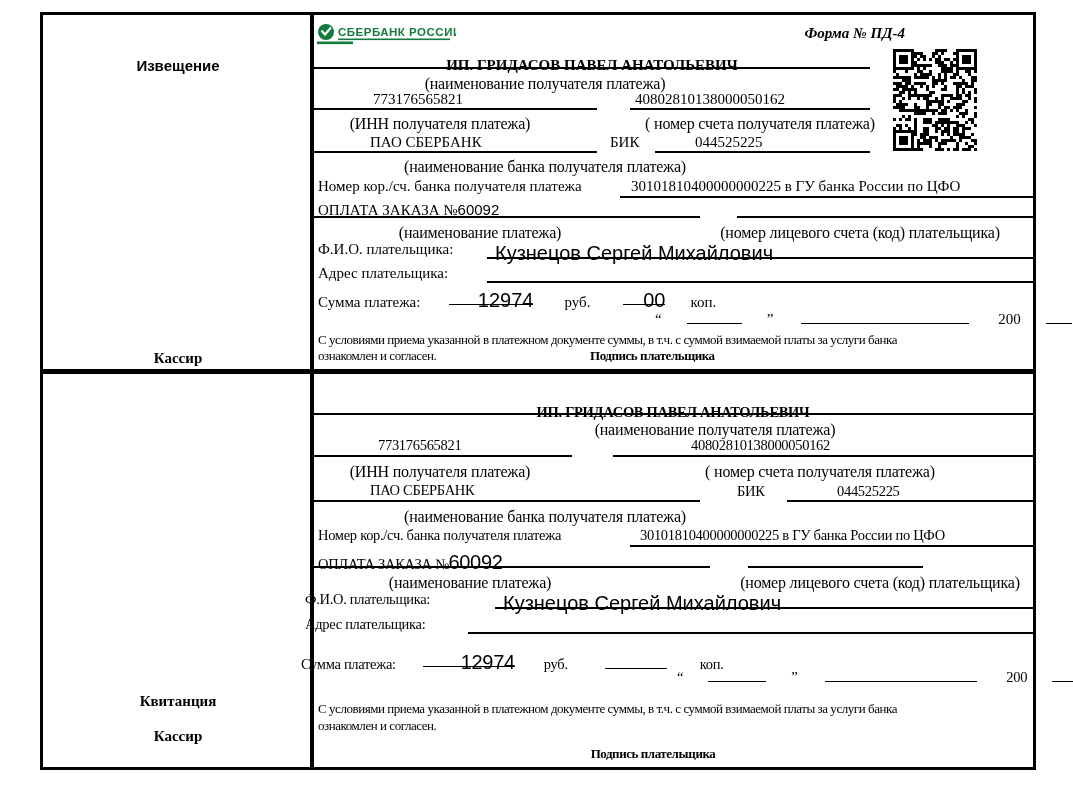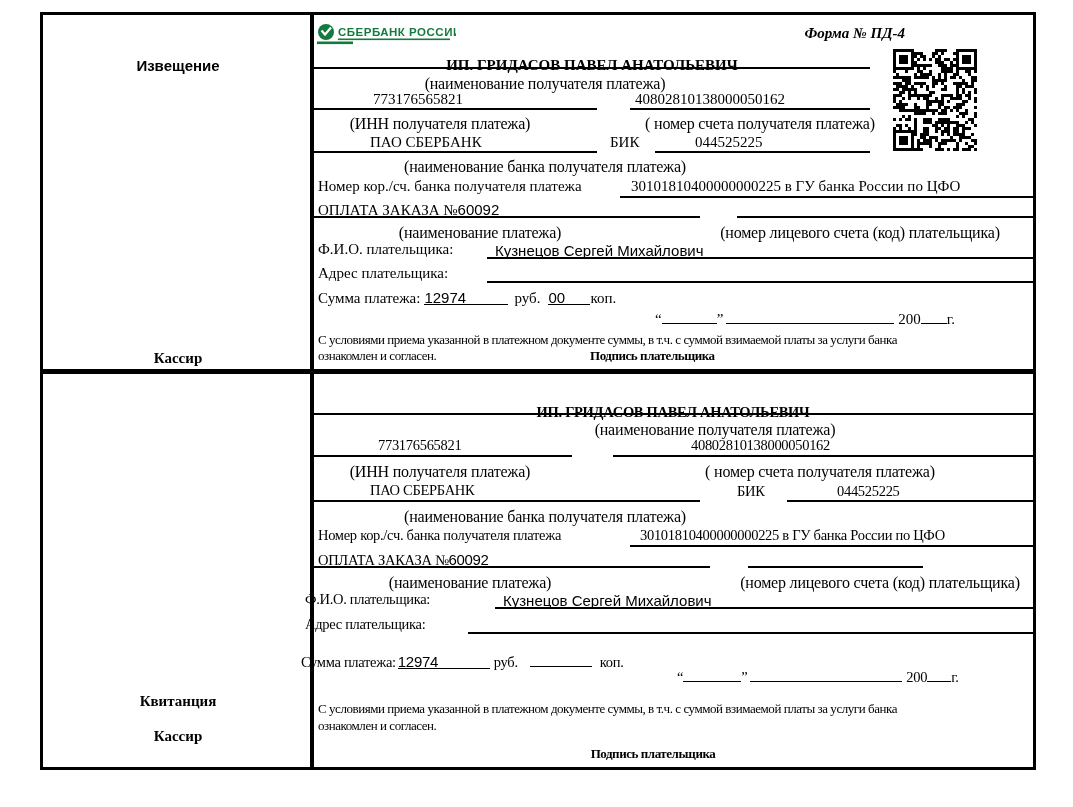--- a/index.html
+++ b/index.html
@@ -6,29 +6,29 @@
   .page{position:relative;width:1073px;height:807px;background:#ffffff;overflow:hidden;
         font-family:"Liberation Serif",serif;color:#000;}
   .abs{position:absolute;}
   .border-rect{left:40px;top:12px;width:990px;height:752px;border:3px solid #000;}
   .inner{left:43px;top:15px;width:990px;height:752px;}
   .vline{left:267px;top:0;width:4px;height:752px;background:#000;}
   .hline{left:0;top:354px;width:990px;height:5px;background:#000;}
   .t{font-family:"Liberation Serif",serif;font-size:15px;white-space:nowrap;}
   .t2{font-size:14.5px;letter-spacing:-0.3px;}
   .cap{font-family:"Liberation Serif",serif;font-size:16px;text-align:center;white-space:nowrap;letter-spacing:-0.2px;}
-  .val{font-family:"Liberation Sans",sans-serif;font-size:15px;white-space:nowrap;}
+  .val{font-family:"Liberation Sans",sans-serif;font-size:20px;white-space:nowrap;}
   .b{font-weight:bold;}
   .i{font-style:italic;}
   .sans{font-family:"Liberation Sans",sans-serif;}
   .ctr{text-align:center;margin-top:10px;}
   .ln{border-bottom:2px solid #000;height:0;}
-  .useg{display:inline-block;border-bottom:1.5px solid #000;height:15px;text-align:left;vertical-align:baseline;}
+  .useg{display:inline-block;border-bottom:1.5px solid #000;height:15px;text-align:right;vertical-align:baseline;}
   .agree{font-size:13px;letter-spacing:-0.45px;white-space:nowrap;}
-  .row{display:flex;align-items:baseline;}
+  .row{display:flex;align-items:baseline;gap:25px;}
   .qrbox{width:84px;height:102px;}
 </style>
 </head>
 <body>
 
 <div class="page">
   <div class="abs border-rect"></div>
   <div class="abs inner">
     <div class="abs vline"></div>
     <div class="abs hline"></div>

